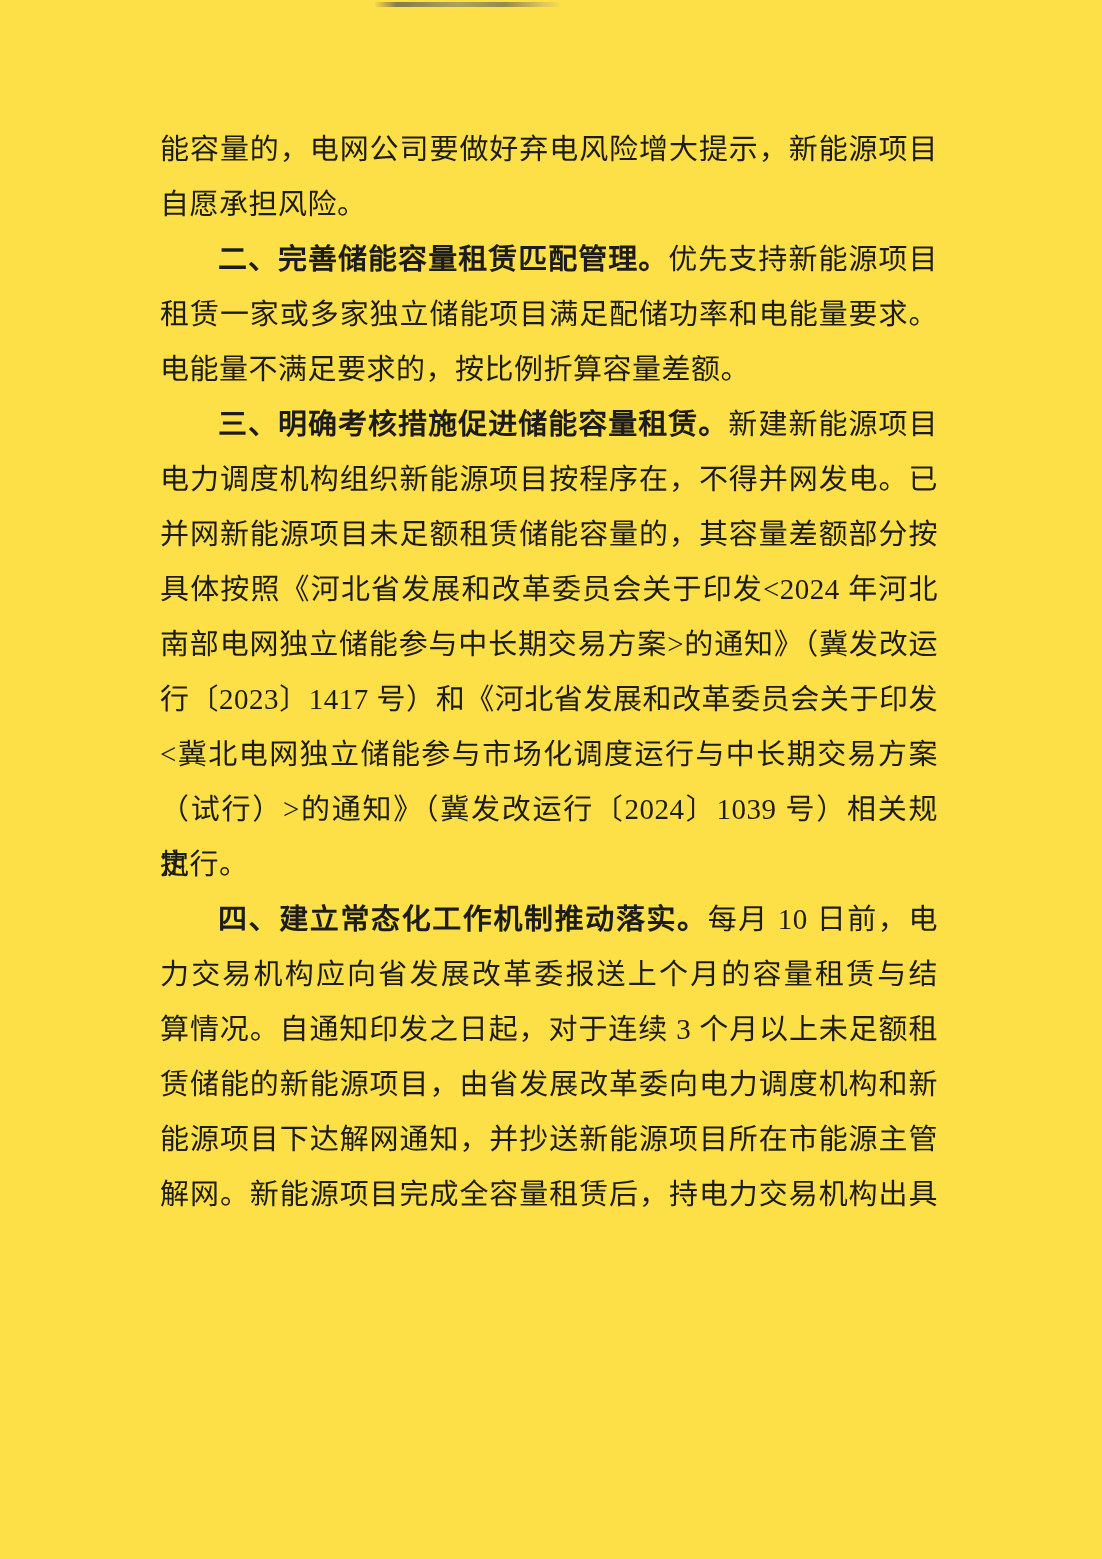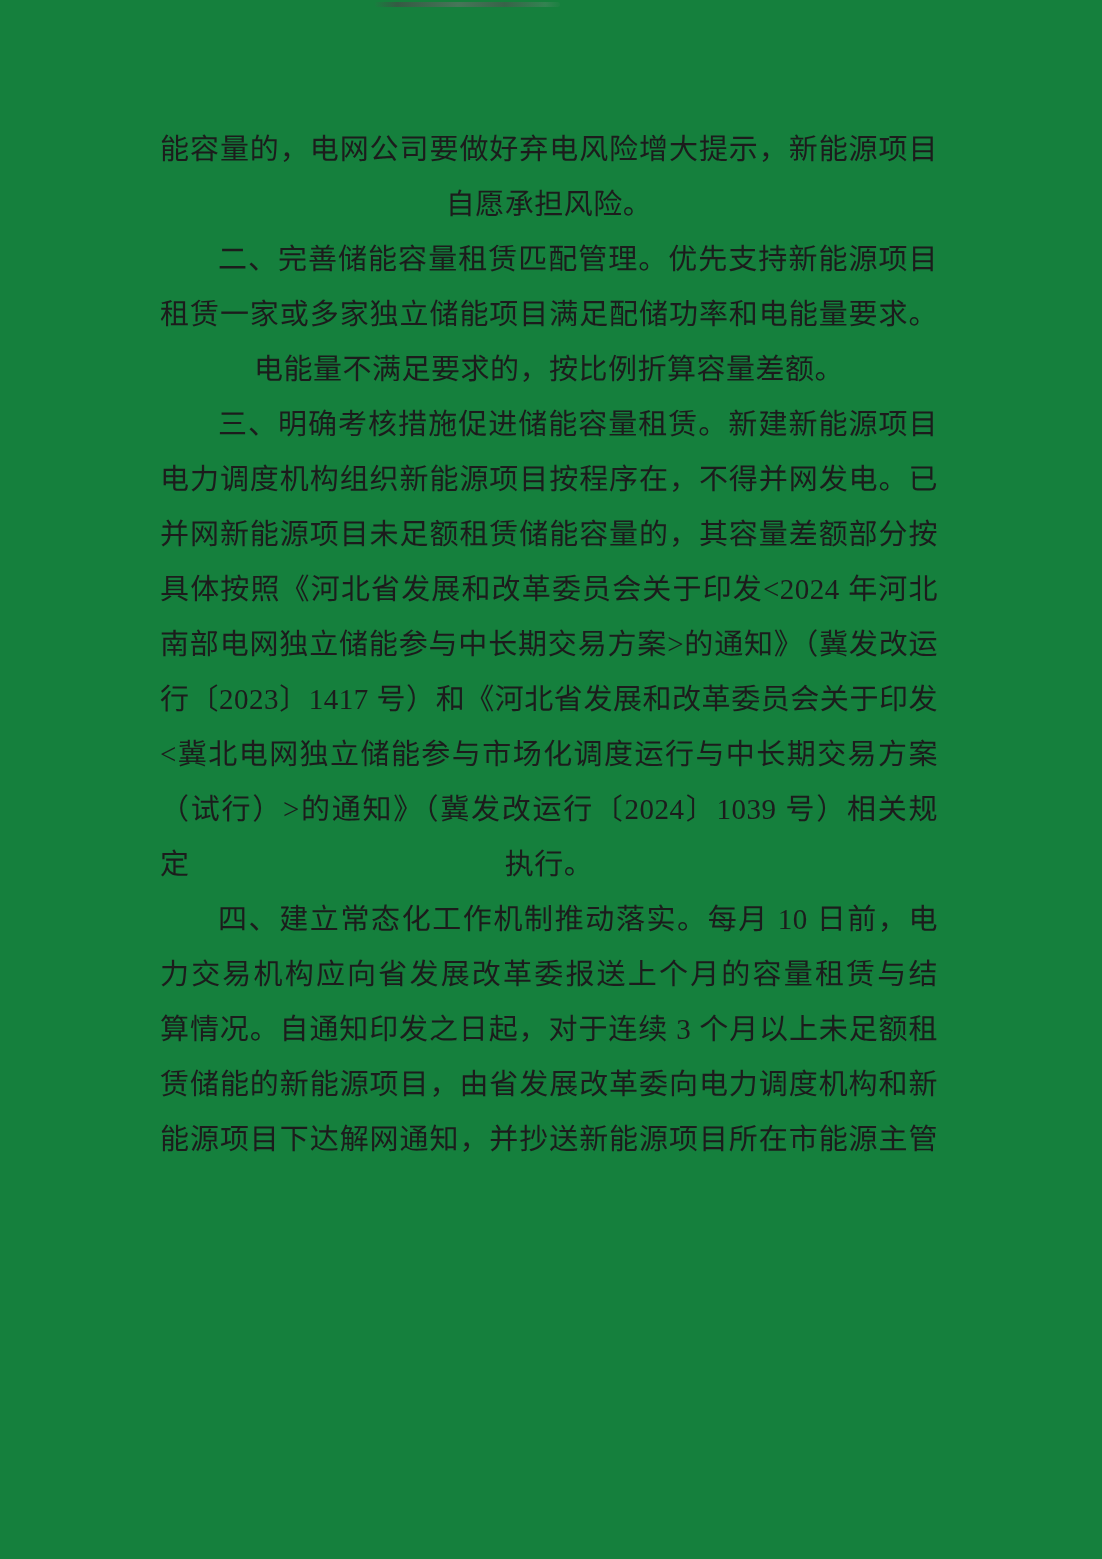--- a/index.html
+++ b/index.html
@@ -4,21 +4,21 @@
 <style>
   html, body { margin: 0; padding: 0; }
   body {
     width: 1102px; height: 1559px;
     background: #ffffff;
     font-family: "Liberation Serif", serif;
   }
   .page {
     position: relative;
     width: 1102px; height: 1559px;
-    background: #15803d;
+    background: #fde047;
     overflow: hidden;
   }
   
   .smudge {
     position: absolute;
     left: 375px; top: 2px;
     width: 185px; height: 5px;
     background: linear-gradient(90deg,
       rgba(90,90,90,0.05), rgba(70,70,70,0.65) 12%,
       rgba(110,110,110,0.55) 45%, rgba(80,80,80,0.6) 70%,
@@ -30,30 +30,30 @@
     left: 160px; top: 122px;
     width: 778px;
     color: #1c1c1c;
   }
   .line {
     font-size: 29px;
     line-height: 55px;
     height: 55px;
     white-space: normal;
     letter-spacing: 0.5px;
-    text-align: center;
+    text-align: left;
   }
   .line.full {
     text-align: justify;
     text-align-last: justify;
   }
   .line.indent { text-indent: 58px; }
   .hseg {
     font-family: "Liberation Sans", sans-serif;
-    font-weight: 400;
+    font-weight: 700;
   }
 </style>
 </head>
 <body>
 
 <div class="page">
 
   <div class="smudge"></div>
 
   <div class="text-block">
@@ -92,15 +92,16 @@
 
     <div class="line full"><span>力交易机构应向省发展改革委报送上个月的容量租赁与结</span></div>
 
     <div class="line full"><span>算情况。自通知印发之日起，对于连续 3 个月以上未足额租</span></div>
 
     <div class="line full"><span>赁储能的新能源项目，由省发展改革委向电力调度机构和新</span></div>
 
     <div class="line full"><span>能源项目下达解网通知，并抄送新能源项目所在市能源主管</span></div>
 
 
+    <div class="line full"><span>解网。新能源项目完成全容量租赁后，持电力交易机构出具</span></div>
 
   </div>
 </div>
 
 </body></html>

